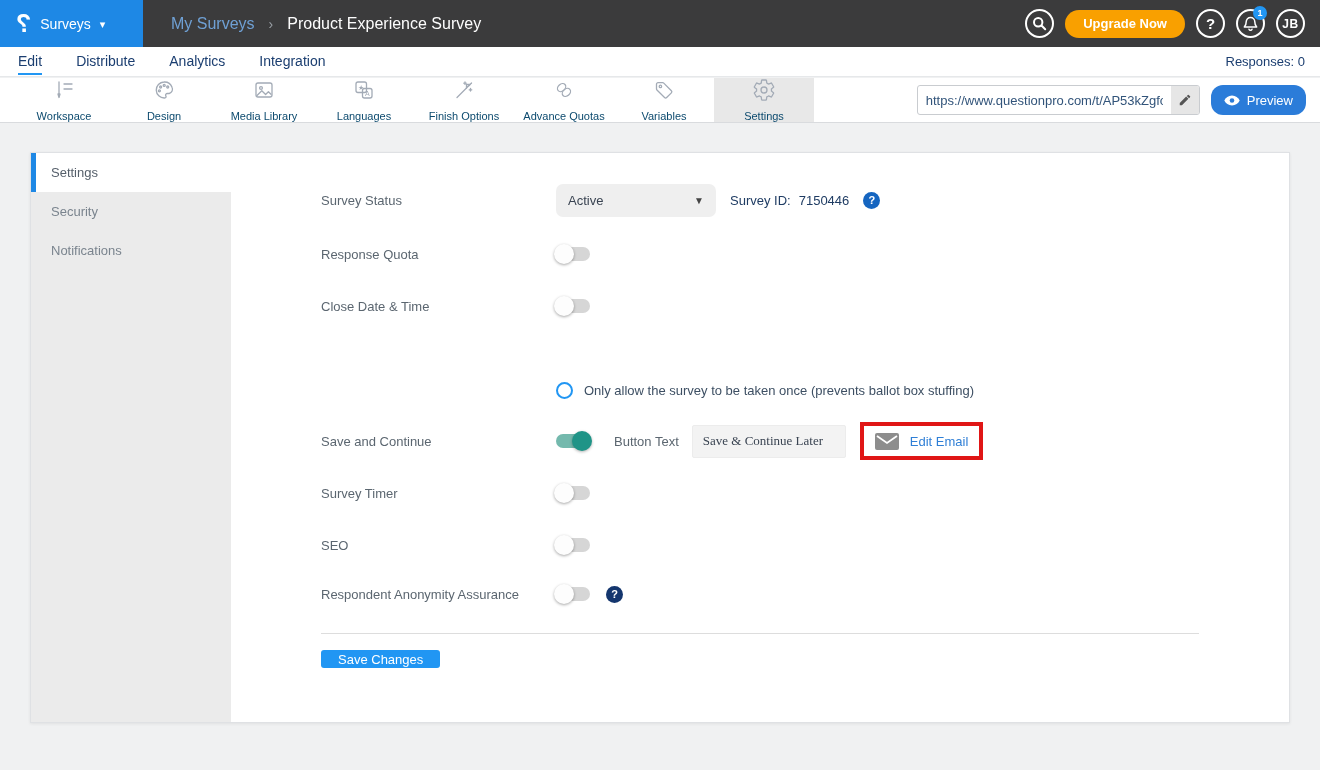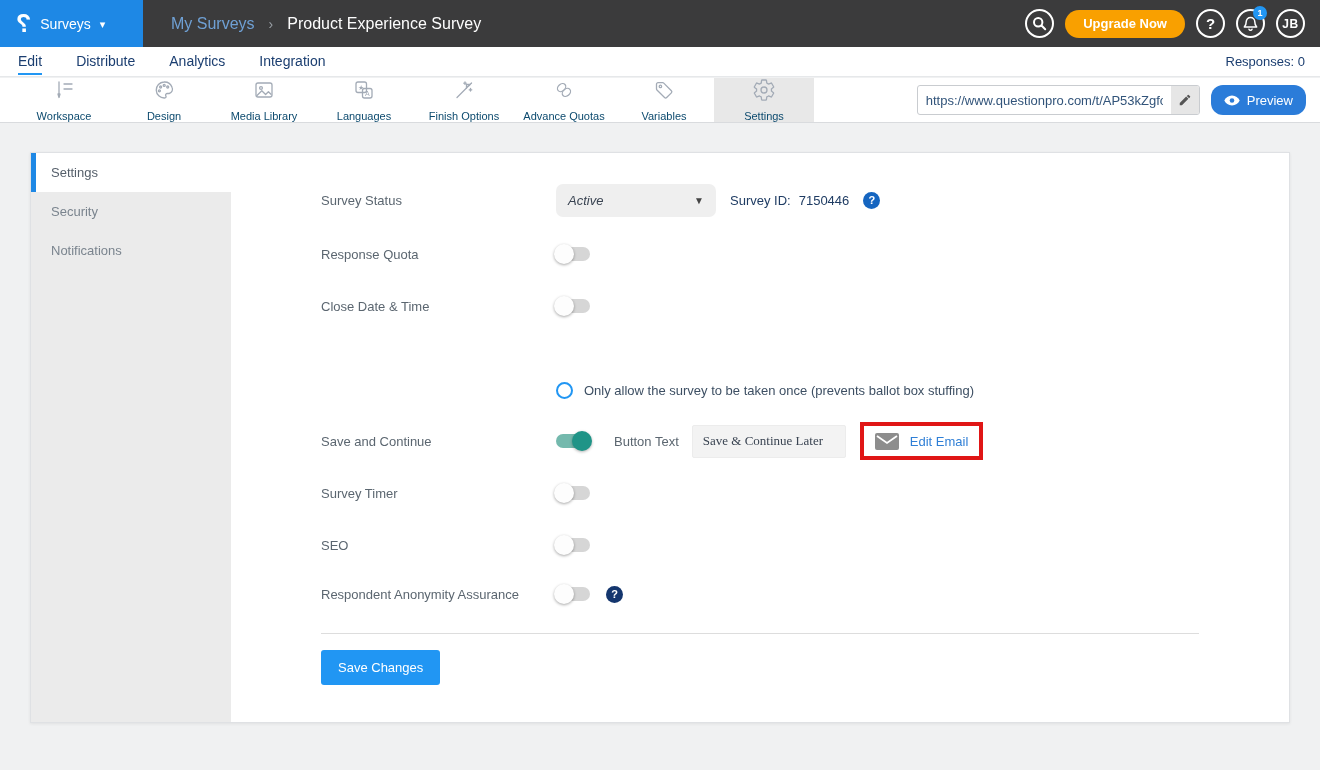--- a/index.html
+++ b/index.html
@@ -45,21 +45,21 @@
   .preview-btn { height:30px; padding:0 13px; background:#2b7cd9; border:none; border-radius:12px; color:#fff; font-size:13px; font-family:"Liberation Sans",sans-serif; display:flex; align-items:center; gap:7px; cursor:pointer; }
   
   .card { position:absolute; left:30px; top:152px; width:1260px; height:571px; background:#fff; border:1px solid #dfe1e4; box-shadow:0 1px 3px rgba(0,0,0,.07); display:flex; }
   .side { width:200px; background:#ebebeb; flex:none; }
   .side-item { height:39px; display:flex; align-items:center; padding-left:15px; border-left:5px solid transparent; font-size:13px; color:#7a848e; cursor:pointer; }
   .side-item.active { background:#fff; border-left-color:#1e88e5; color:#555f6a; }
   .main { flex:1; position:relative; }
   .row { position:absolute; left:90px; height:34px; display:flex; align-items:center; }
   .flabel { width:235px; font-size:13px; color:#5b6670; flex:none; }
   
-  .dropdown { width:160px; height:33px; background:#efefef; border-radius:7px; display:flex; align-items:center; padding:0 12px; font-size:13px; color:#3a4452; cursor:pointer;font-style:italic; }
+  .dropdown { width:160px; height:33px; background:#efefef; border-radius:7px; display:flex; align-items:center; padding:0 12px; font-size:13px; color:#3a4452; cursor:pointer; }
   .dd-caret { margin-left:auto; font-size:10px; color:#444; }
   .sid-label, .sid-value { font-size:13px; color:#1f3c63; }
   .sid-label { margin-left:14px; }
   .sid-value { margin-left:8px; }
   .help-dot { width:17px; height:17px; border-radius:50%; background:#1565c0; color:#fff; font-size:11px; font-weight:700; display:flex; align-items:center; justify-content:center; margin-left:14px; cursor:pointer; flex:none; }
   .help-dot.dark { background:#14366e; margin-left:16px; }
   
   .toggle { position:relative; width:34px; height:14px; border-radius:7px; background:#d6d6d6; cursor:pointer; flex:none; }
   .toggle::after { content:""; position:absolute; width:20px; height:20px; border-radius:50%; background:#fdfdfd; top:-3px; left:-2px; box-shadow:0 1px 3px rgba(0,0,0,.35); }
   .toggle.on { background:#74b9ad; }
@@ -67,21 +67,21 @@
   
   .radio { width:17px; height:17px; border:2px solid #2196f3; border-radius:50%; position:relative; cursor:pointer; flex:none; }
   .radio.selected::after { content:""; position:absolute; inset:2px; background:#2196f3; border-radius:50%; }
   .radio-label { margin-left:11px; font-size:13px; color:#3d4f63; }
   
   .btx-label { margin-left:24px; font-size:13px; color:#5b6670; }
   .btx-input { margin-left:13px; width:154px; height:33px; background:#f3f3f3; border:1px solid #ececec; border-radius:2px; font-family:Liberation Serif, serif; font-size:13px; color:#3a4452; padding:0 10px; outline:none; }
   .red-box { margin-left:14px; height:38px; border:4px solid #e01616; display:flex; align-items:center; gap:11px; padding:0 11px;text-align:right; }
   .edit-email { font-size:13px; color:#2f7fd6; cursor:pointer; white-space:nowrap; }
   .divider { position:absolute; left:90px; top:480px; width:878px; height:1px; background:#ddd; }
-  .save-btn { position:absolute; left:90px; top:497px; height:35px; padding:0 17px; background:#2196f3; border:none; border-radius:3px; color:#fff; font-size:13px; font-family:"Liberation Sans",sans-serif; cursor:pointer; }
+  .save-btn { position:absolute; left:90px; top:497px; height:18px; padding:0 17px; background:#2196f3; border:none; border-radius:3px; color:#fff; font-size:13px; font-family:"Liberation Sans",sans-serif; cursor:pointer; }
   .icon-svg { display:block; }
 </style>
 </head>
 <body>
 
 <div class="topbar">
   <div class="logo-box">
     <span class="logo-glyph">?</span>
     <span class="app-name">Surveys</span>
     <span class="logo-caret">▾</span>

